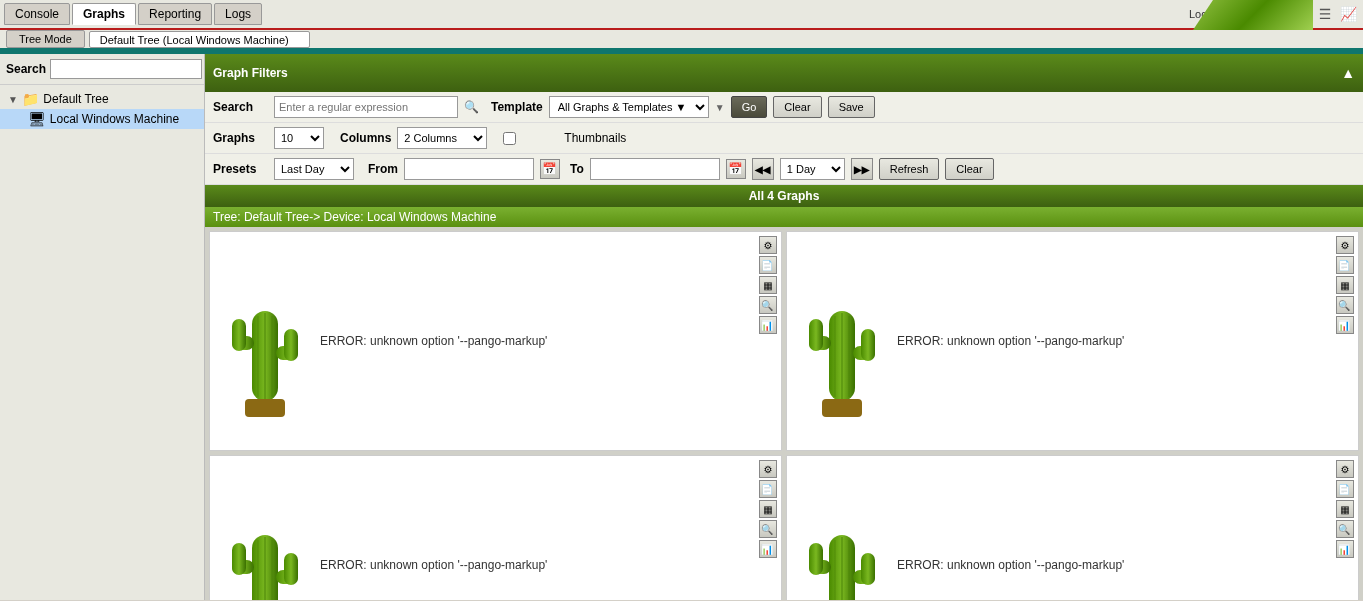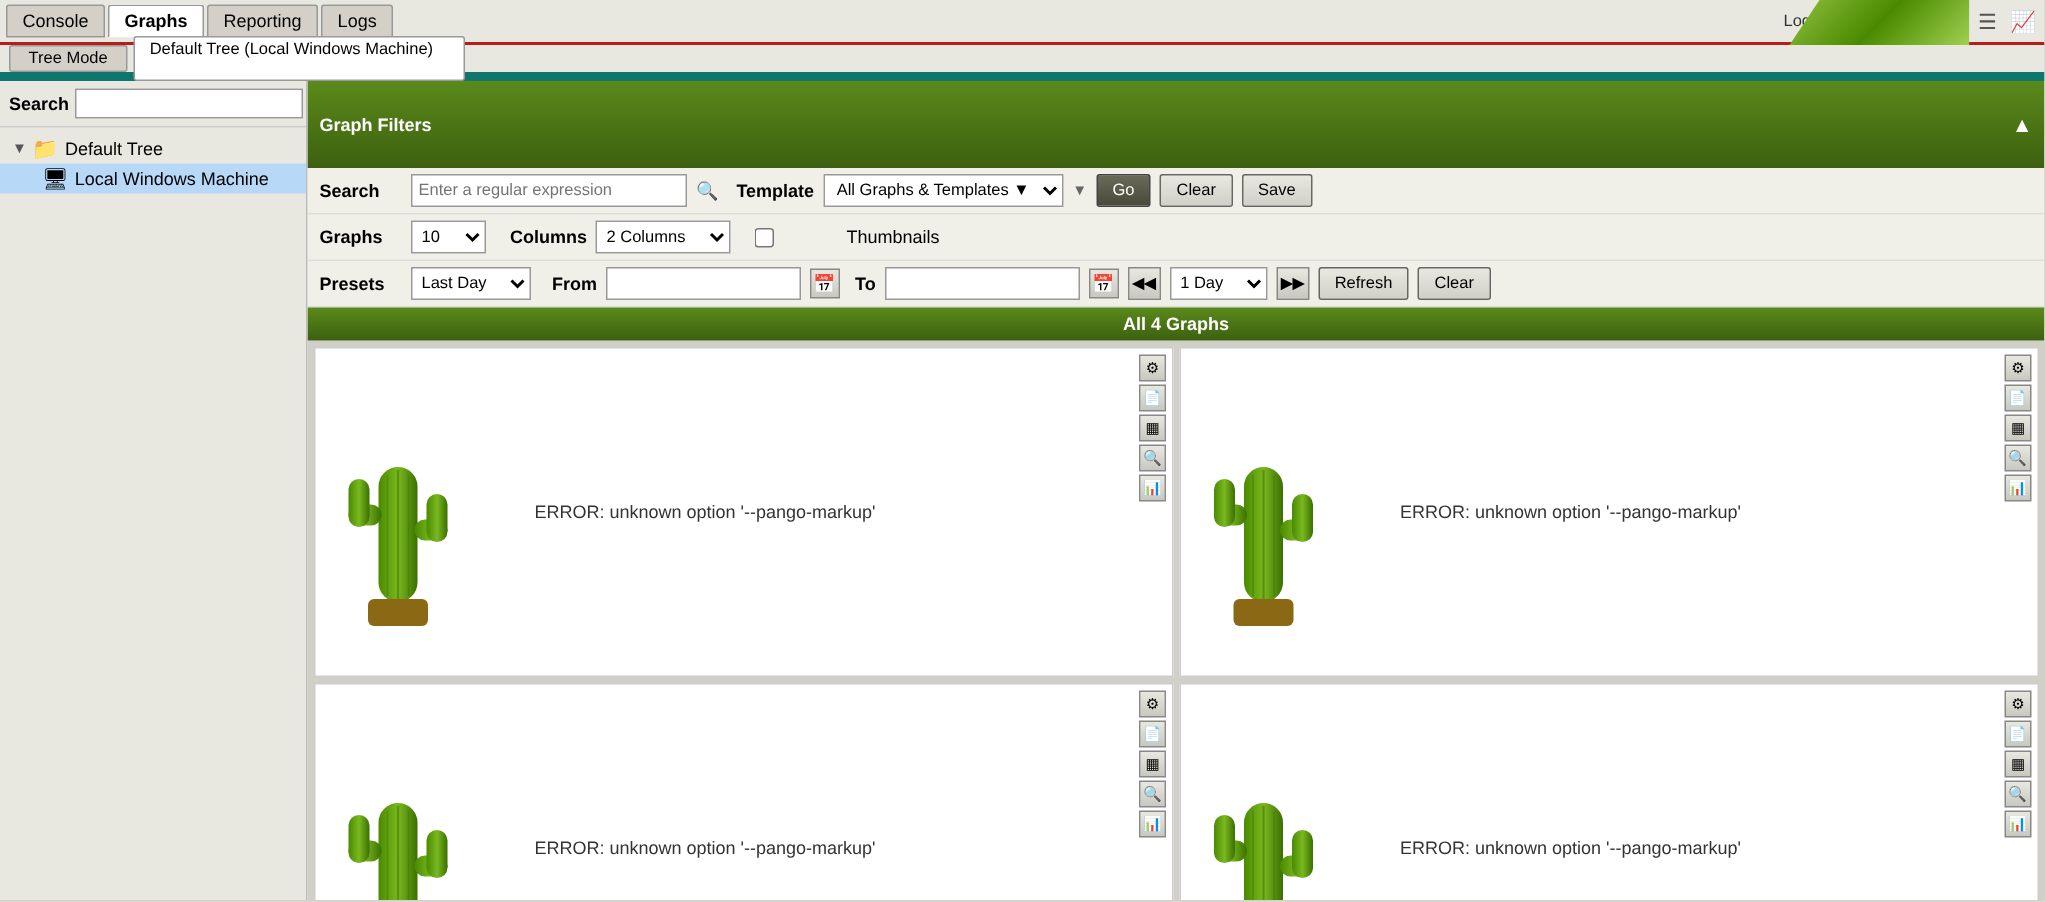--- a/index.html
+++ b/index.html
@@ -68,21 +68,21 @@
     }
     .breadcrumb-tab {
       padding: 2px 12px;
       background: #d4d0c8;
       border: 1px solid #999;
       border-radius: 2px;
       font-size: 11px;
       cursor: pointer;
     }
     .breadcrumb-path {
-      padding: 2px 20px 14px 10px;
+      padding: 2px 20px 1px 10px;
       background: #fff;
       border: 1px solid #999;
       border-radius: 2px;
       font-size: 11px;
       min-width: 200px;
     }
 
     
     .main-layout {
       display: flex;
@@ -143,21 +143,21 @@
       display: flex;
       flex-direction: column;
       overflow: hidden;
       background: #e0e0d8;
     }
 
     
     .filters-header {
       background: linear-gradient(to bottom, #5a8a1a, #3d6010);
       color: #fff;
-      padding: 21px 8px;
+      padding: 11px 8px;
       font-size: 13px;
       font-weight: bold;
       display: flex;
       align-items: center;
       justify-content: space-between;
     }
     .filters-collapse {
       color: #fff;
       cursor: pointer;
       font-size: 14px;
@@ -295,21 +295,20 @@
       background: linear-gradient(to bottom, #e8e8e0, #c8c8c0);
       border: 1px solid #888;
       display: flex; align-items: center; justify-content: center;
       cursor: pointer; font-size: 10px;
     }
     
     .error-text {
       font-size: 12px;
       color: #333;
       line-height: 1.5;
-      margin-left: 36px;
     }
   </style>
 </head>
 <body>
 
 <div style="position:relative;">
   <div class="top-nav">
     <button class="nav-tab">Console</button>
     <button class="nav-tab active">Graphs</button>
     <button class="nav-tab">Reporting</button>
@@ -402,20 +401,23 @@
       <select class="filter-select" style="width:65px;">
         <option>1 Day</option>
       </select>
       <div class="nav-arrow" style="font-size:10px;">▶▶</div>
       <button class="btn">Refresh</button>
       <button class="btn">Clear</button>
     </div>
 
     <div class="all-graphs-bar">All 4 Graphs</div>
 
+    <div class="tree-path-bar">
+      <span>Tree: Default Tree-&gt; Device: Local Windows Machine</span>
+    </div>
 
     <div class="graphs-grid">
 
       <div class="graph-cell">
         <div class="graph-icons">
           <div class="graph-icon-btn">⚙</div>
           <div class="graph-icon-btn">📄</div>
           <div class="graph-icon-btn">▦</div>
           <div class="graph-icon-btn">🔍</div>
           <div class="graph-icon-btn">📊</div>

